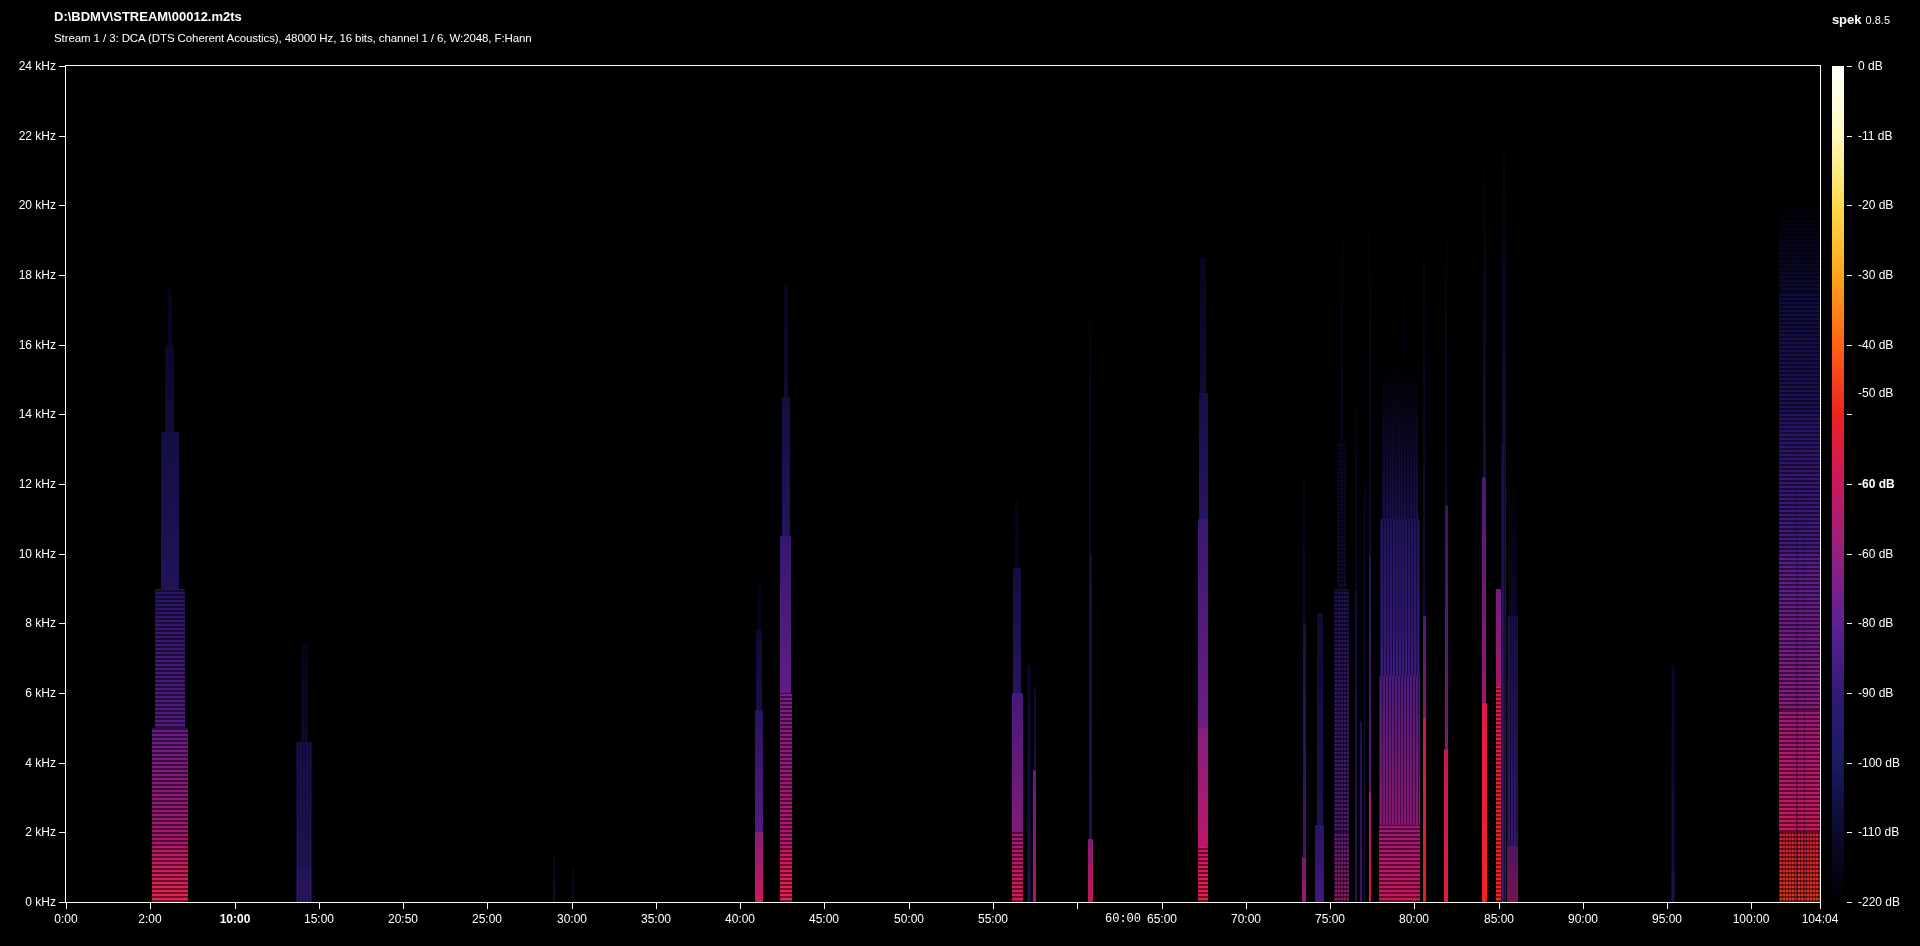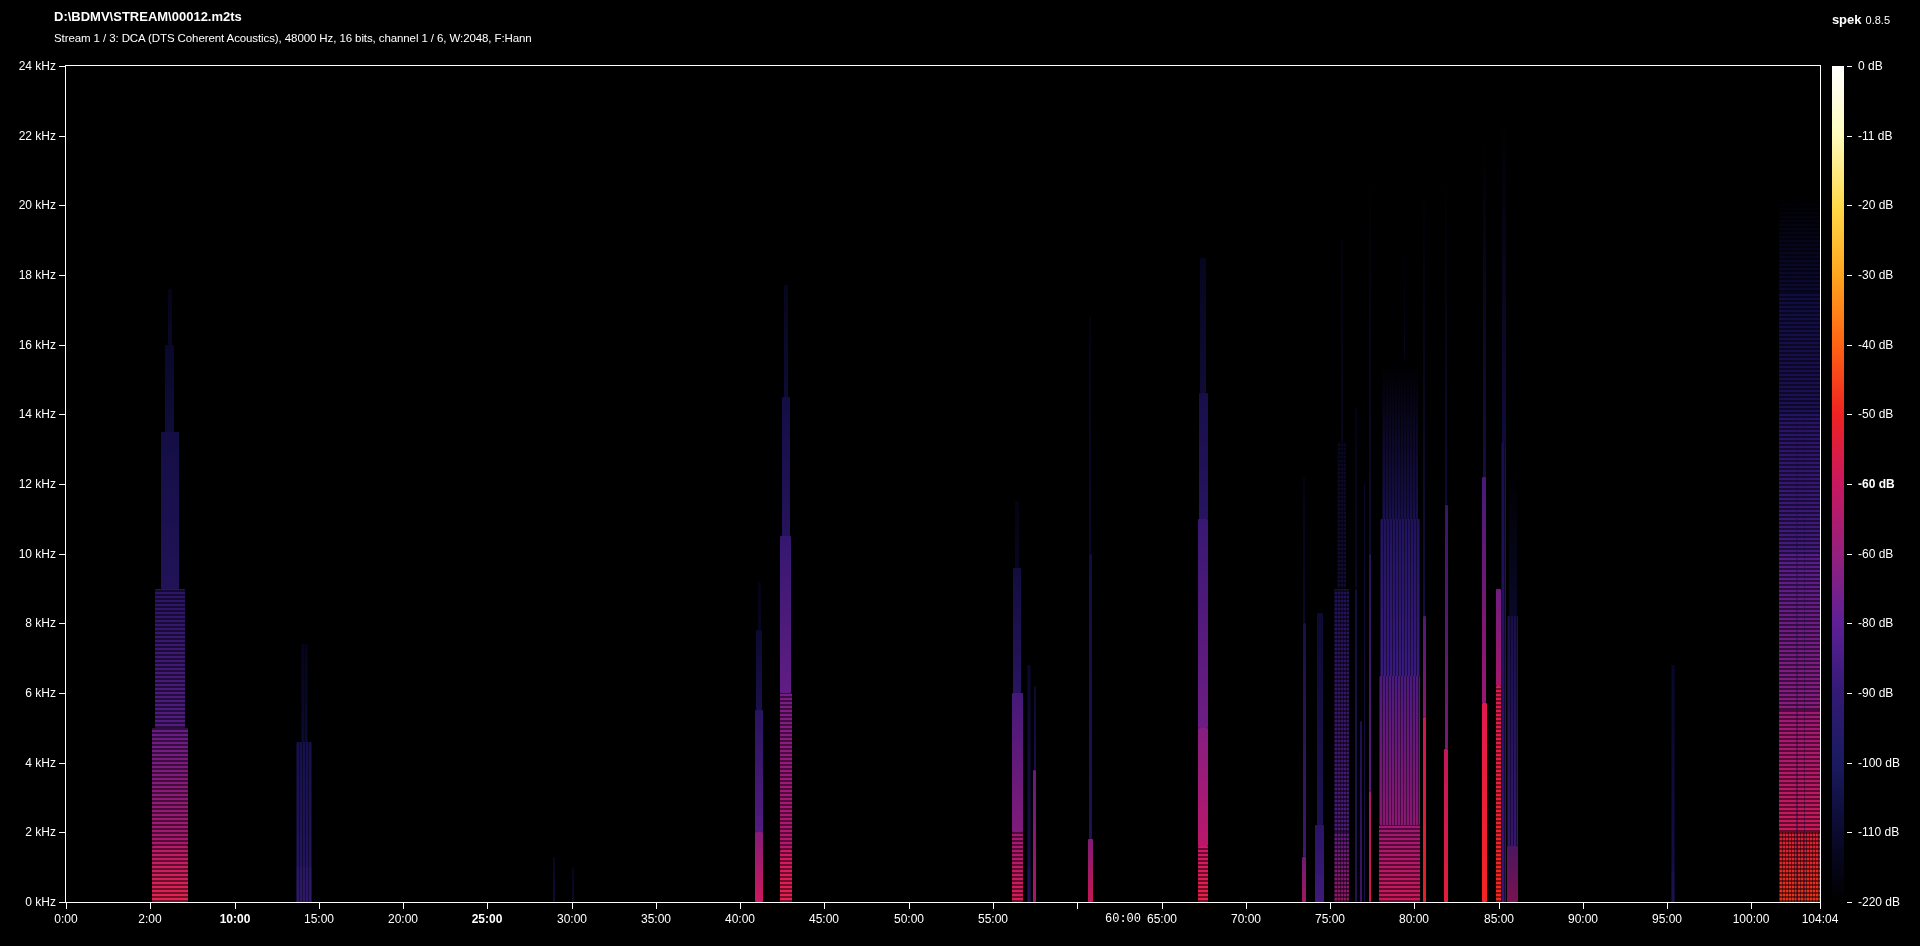--- a/index.html
+++ b/index.html
@@ -57,23 +57,23 @@
     <div class="ylab" style="left: -4px; top: 895px;">0 kHz</div>
     <div class="tick" style="left: 66px; top: 903px; width: 1px; height: 6px;"></div>
     <div class="xlab" style="left: 21px; top: 912px;">0:00</div>
     <div class="tick" style="left: 150px; top: 903px; width: 1px; height: 6px;"></div>
     <div class="xlab" style="left: 105px; top: 912px;">2:00</div>
     <div class="tick" style="left: 235px; top: 903px; width: 1px; height: 6px;"></div>
     <div class="xlab" style="left: 190px; top: 912px; font-weight: bold;">10:00</div>
     <div class="tick" style="left: 319px; top: 903px; width: 1px; height: 6px;"></div>
     <div class="xlab" style="left: 274px; top: 912px;">15:00</div>
     <div class="tick" style="left: 403px; top: 903px; width: 1px; height: 6px;"></div>
-    <div class="xlab" style="left: 358px; top: 912px;">20:00</div>
+    <div class="xlab" style="left: 358px; top: 912px;">20:50</div>
     <div class="tick" style="left: 487px; top: 903px; width: 1px; height: 6px;"></div>
-    <div class="xlab" style="left: 442px; top: 912px; font-weight: bold;">25:00</div>
+    <div class="xlab" style="left: 442px; top: 912px;">25:00</div>
     <div class="tick" style="left: 572px; top: 903px; width: 1px; height: 6px;"></div>
     <div class="xlab" style="left: 527px; top: 912px;">30:00</div>
     <div class="tick" style="left: 656px; top: 903px; width: 1px; height: 6px;"></div>
     <div class="xlab" style="left: 611px; top: 912px;">35:00</div>
     <div class="tick" style="left: 740px; top: 903px; width: 1px; height: 6px;"></div>
     <div class="xlab" style="left: 695px; top: 912px;">40:00</div>
     <div class="tick" style="left: 824px; top: 903px; width: 1px; height: 6px;"></div>
     <div class="xlab" style="left: 779px; top: 912px;">45:00</div>
     <div class="tick" style="left: 909px; top: 903px; width: 1px; height: 6px;"></div>
     <div class="xlab" style="left: 864px; top: 912px;">50:00</div>
@@ -103,21 +103,21 @@
     <div class="clab" style="left: 1858px; top: 59px;">0 dB</div>
     <div class="tick" style="left: 1847px; top: 136px; width: 5px; height: 1px;"></div>
     <div class="clab" style="left: 1858px; top: 129px;">-11 dB</div>
     <div class="tick" style="left: 1847px; top: 205px; width: 5px; height: 1px;"></div>
     <div class="clab" style="left: 1858px; top: 198px;">-20 dB</div>
     <div class="tick" style="left: 1847px; top: 275px; width: 5px; height: 1px;"></div>
     <div class="clab" style="left: 1858px; top: 268px;">-30 dB</div>
     <div class="tick" style="left: 1847px; top: 345px; width: 5px; height: 1px;"></div>
     <div class="clab" style="left: 1858px; top: 338px;">-40 dB</div>
     <div class="tick" style="left: 1847px; top: 414px; width: 5px; height: 1px;"></div>
-    <div class="clab" style="left: 1858px; top: 407px;">-50 dB</div>
+    <div class="clab" style="left: 1858px; top: 386px;">-50 dB</div>
     <div class="tick" style="left: 1847px; top: 484px; width: 5px; height: 1px;"></div>
     <div class="clab" style="left: 1858px; top: 477px; font-weight: bold;">-60 dB</div>
     <div class="tick" style="left: 1847px; top: 554px; width: 5px; height: 1px;"></div>
     <div class="clab" style="left: 1858px; top: 547px;">-60 dB</div>
     <div class="tick" style="left: 1847px; top: 623px; width: 5px; height: 1px;"></div>
     <div class="clab" style="left: 1858px; top: 616px;">-80 dB</div>
     <div class="tick" style="left: 1847px; top: 693px; width: 5px; height: 1px;"></div>
     <div class="clab" style="left: 1858px; top: 686px;">-90 dB</div>
     <div class="tick" style="left: 1847px; top: 763px; width: 5px; height: 1px;"></div>
     <div class="clab" style="left: 1858px; top: 756px;">-100 dB</div>

